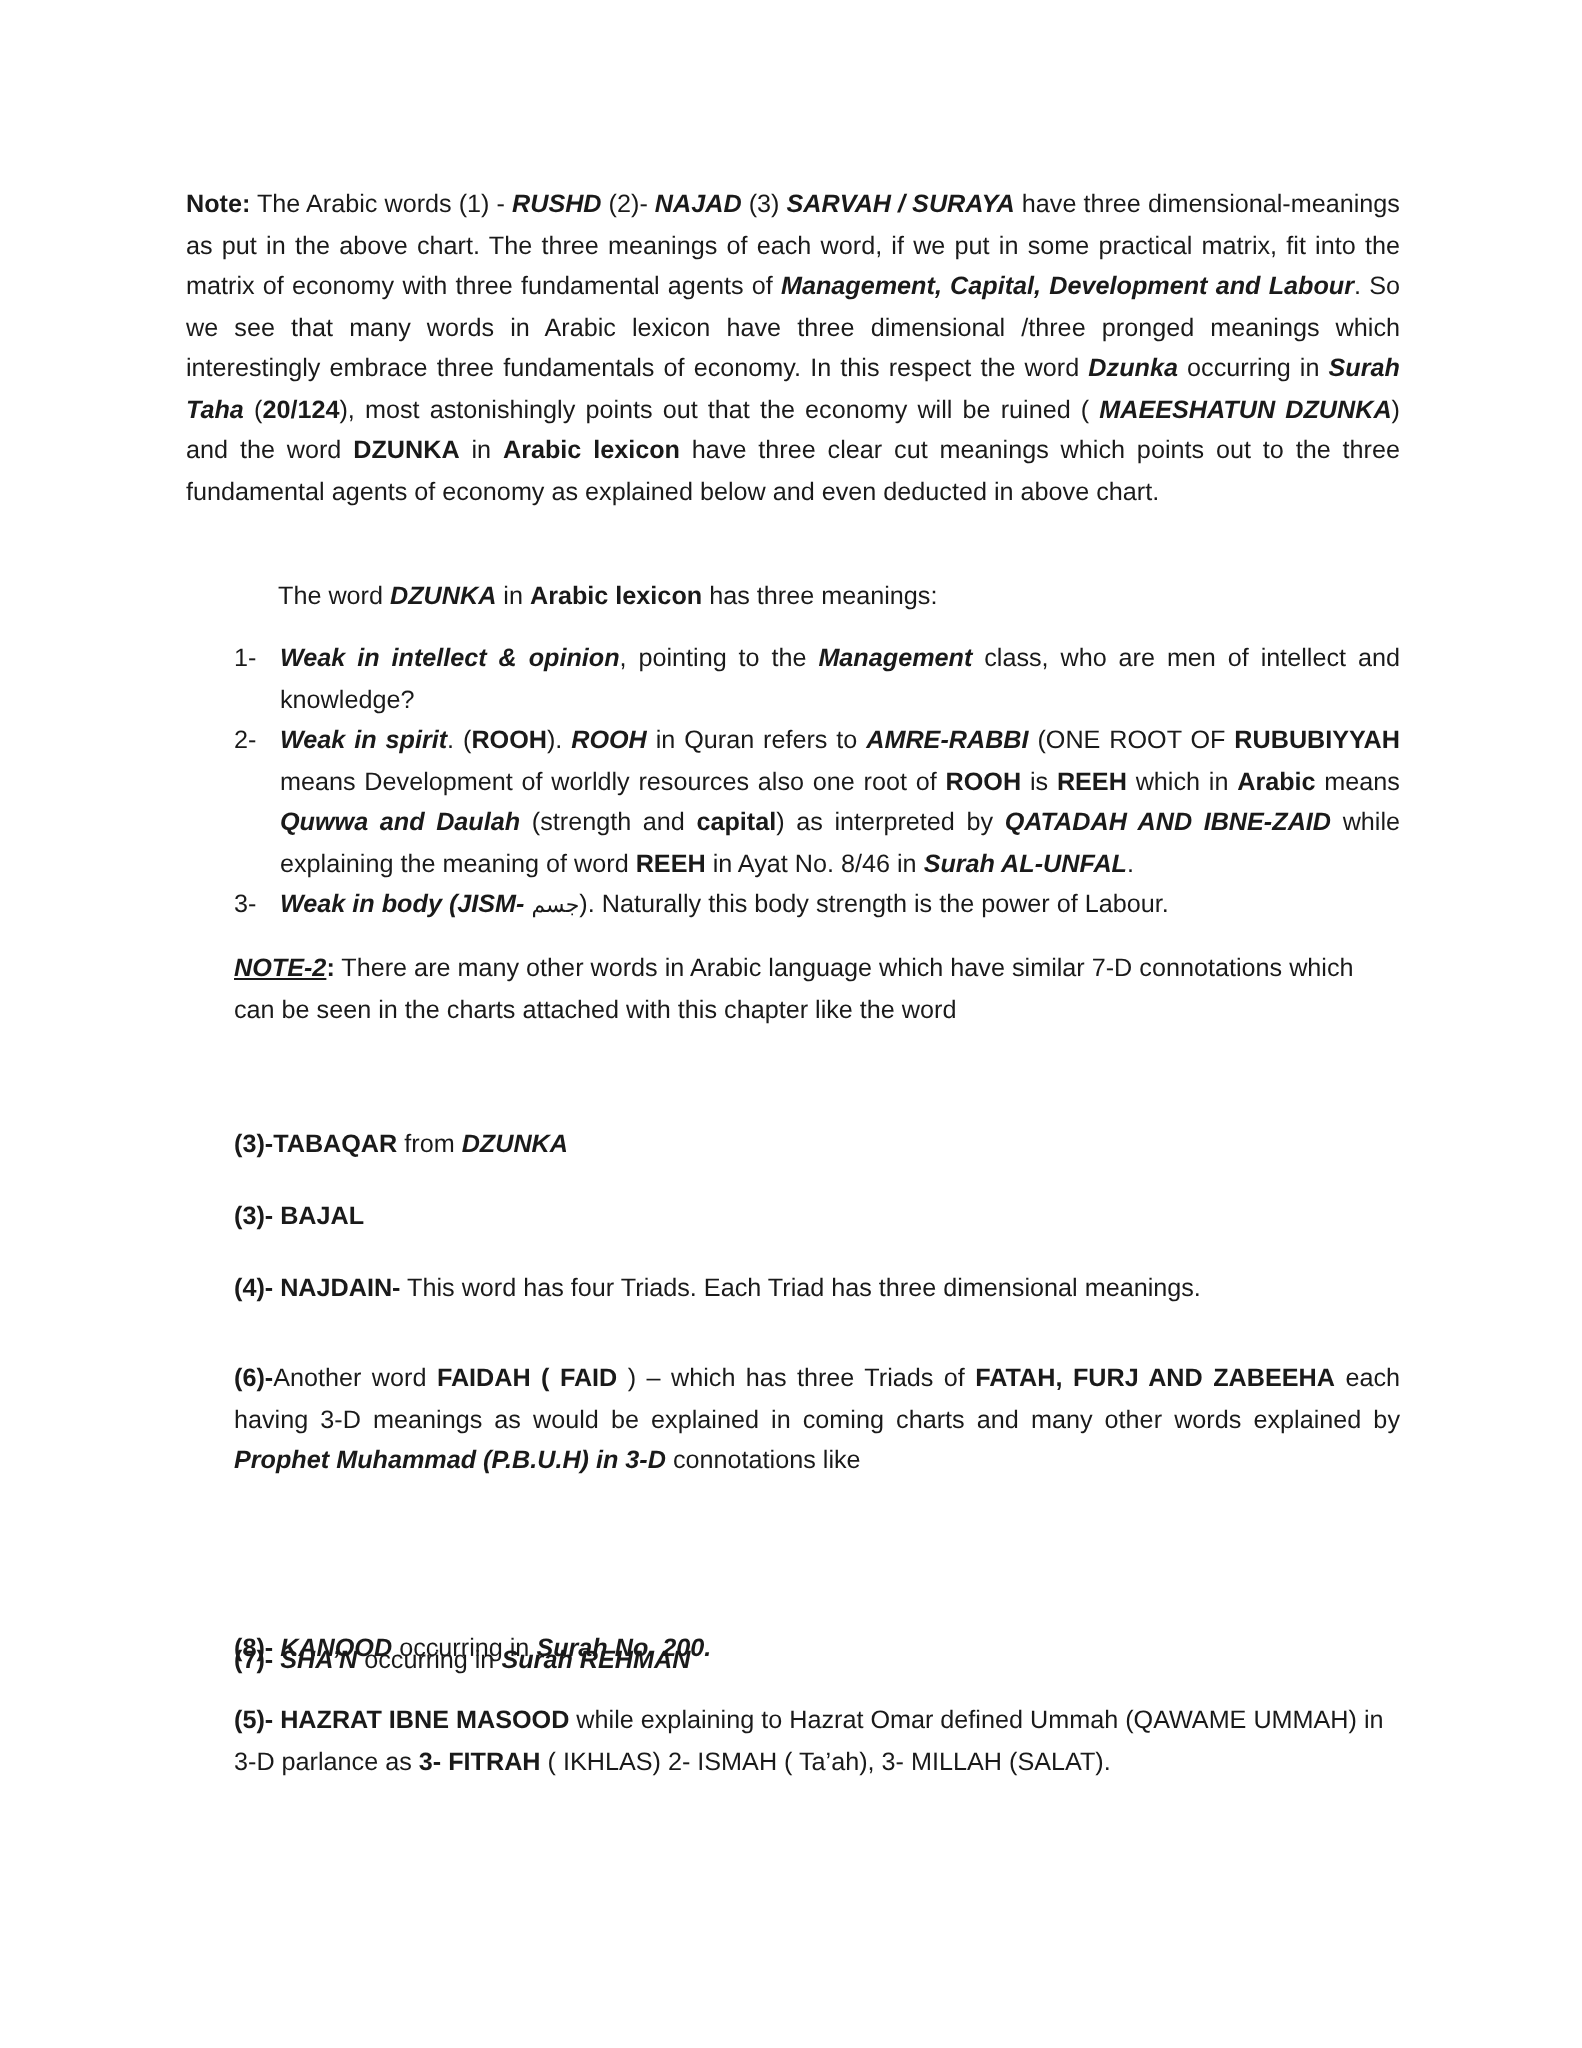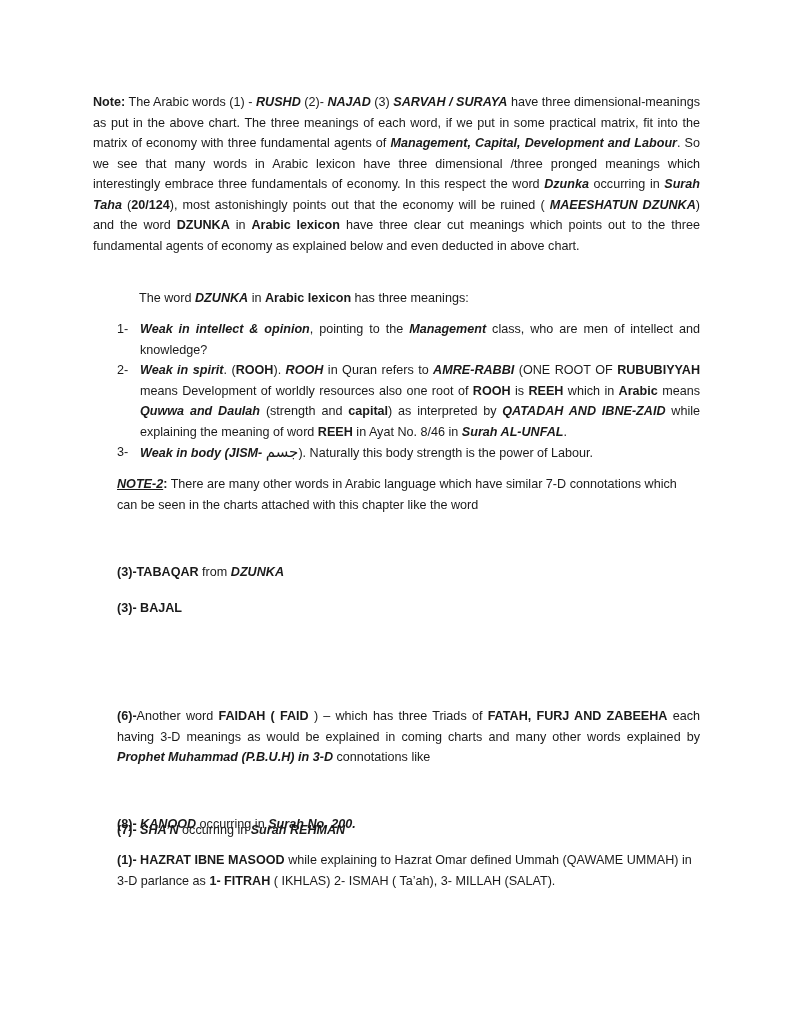--- a/index.html
+++ b/index.html
@@ -17,28 +17,28 @@
     .list { left: 117px; top: 319px; width: 583px; margin: 0; padding: 0; list-style: none; }
     .list li { position: relative; padding-left: 23px; text-align: justify; }
     .list li .num { position: absolute; left: 0; top: 0; }
     .note2 { left: 117px; top: 474px; width: 583px; }
     .words { left: 117px; width: 583px; }
     .w1 { top: 526px; }
     .w2 { top: 562px; }
     .w3 { top: 598px; }
     .w4 { top: 634px; }
     .w5 { top: 670px; }
-    .w6 { top: 706px; text-align: justify; }
+    .w6 { top: 679px; text-align: justify; }
     .w7 { top: 820px; }
     .w8 { top: 814px; }
     .w9 { top: 850px; }
     b, .b { font-weight: bold; }
     .bi { font-weight: bold; font-style: italic; }
     .u { text-decoration: underline; font-style: italic; }
-    .ar { font-family: "DejaVu Sans", sans-serif; font-size: 15px; }
+    .ar { font-family: "DejaVu Sans", sans-serif; font-size: 11px; }
     p { margin: 0; }
   </style>
 </head>
 <body>
 
 <div class="page">
 
   <p class="block p1"><span class="b">Note:</span><span> The Arabic words (1) - </span><span class="bi">RUSHD</span><span> (2)- </span><span class="bi">NAJAD</span><span> (3) </span><span class="bi">SARVAH / SURAYA</span><span> have three dimensional-meanings as put in the above chart. The three meanings of each word, if we put in some practical matrix, fit into the matrix of economy with three fundamental agents of </span><span class="bi">Management, Capital, Development and Labour</span><span>. So we see that many words in Arabic lexicon have three dimensional /three pronged meanings which interestingly embrace three fundamentals of economy.  In this respect the word </span><span class="bi">Dzunka</span><span> occurring in </span><span class="bi">Surah Taha</span><span> (</span><span class="b">20/124</span><span>), most astonishingly  points out that the economy will be ruined ( </span><span class="bi">MAEESHATUN DZUNKA</span><span>) and the word </span><span class="b">DZUNKA</span><span> in </span><span class="b">Arabic lexicon</span><span>  have three clear cut meanings which points out to the three fundamental agents of economy as explained below and even deducted in above chart.</span></p>
 
   <p class="block p2"><span>The word </span><span class="bi">DZUNKA</span><span> in </span><span class="b">Arabic lexicon</span><span> has three meanings:</span></p>
@@ -49,23 +49,24 @@
     <li><span class="num">3-</span><span class="bi">Weak in body (JISM- </span><span class="ar" dir="rtl">جسم</span><span>).</span><span>  Naturally this body strength is the power of Labour.</span></li>
   </ol>
 
   <p class="block note2"><span class="b u">NOTE-2</span><span class="b">:</span><span> There are many other words in Arabic language which have similar 7-D connotations which can be seen in the charts attached with this chapter like the word</span></p>
 
 
   <p class="block words w2"><span class="b">(3)-TABAQAR</span><span> from </span><span class="bi">DZUNKA</span></p>
 
   <p class="block words w3"><span class="b">(3)-  BAJAL</span></p>
 
+  <p class="block words w4"><span class="b">(4)- NAJDAIN-</span><span> This word has four Triads. Each Triad has three dimensional meanings.</span></p>
 
 
   <p class="block words w6"><span class="b">(6)-</span><span>Another word </span><span class="b">FAIDAH ( FAID </span><span>) – which has three Triads of </span><span class="b">FATAH, FURJ AND ZABEEHA</span><span>  each having 3-D meanings as would be explained in coming charts and many other words explained by </span><span class="bi">Prophet Muhammad (P.B.U.H) in 3-D</span><span> connotations like</span></p>
 
   <p class="block words w7"><span class="b">(7)- </span><span class="bi">SHA’N</span><span> occurring in </span><span class="bi">Surah REHMAN</span></p>
 
   <p class="block words w8"><span class="b">(8)- </span><span class="bi">KANOOD</span><span> occurring in </span><span class="bi">Surah No. 200.</span></p>
 
-  <p class="block words w9"><span class="b">(1)- HAZRAT IBNE MASOOD</span><span>  while explaining to Hazrat Omar defined Ummah (QAWAME UMMAH) in 3-D parlance as </span><span class="b">1- FITRAH</span><span> ( IKHLAS) 2- ISMAH ( Ta’ah), 3- MILLAH (SALAT).</span></p>
+  <p class="block words w9"><span class="b">(5)- HAZRAT IBNE MASOOD</span><span>  while explaining to Hazrat Omar defined Ummah (QAWAME UMMAH) in 3-D parlance as </span><span class="b">3- FITRAH</span><span> ( IKHLAS) 2- ISMAH ( Ta’ah), 3- MILLAH (SALAT).</span></p>
 
 </div>
 
 </body></html>

